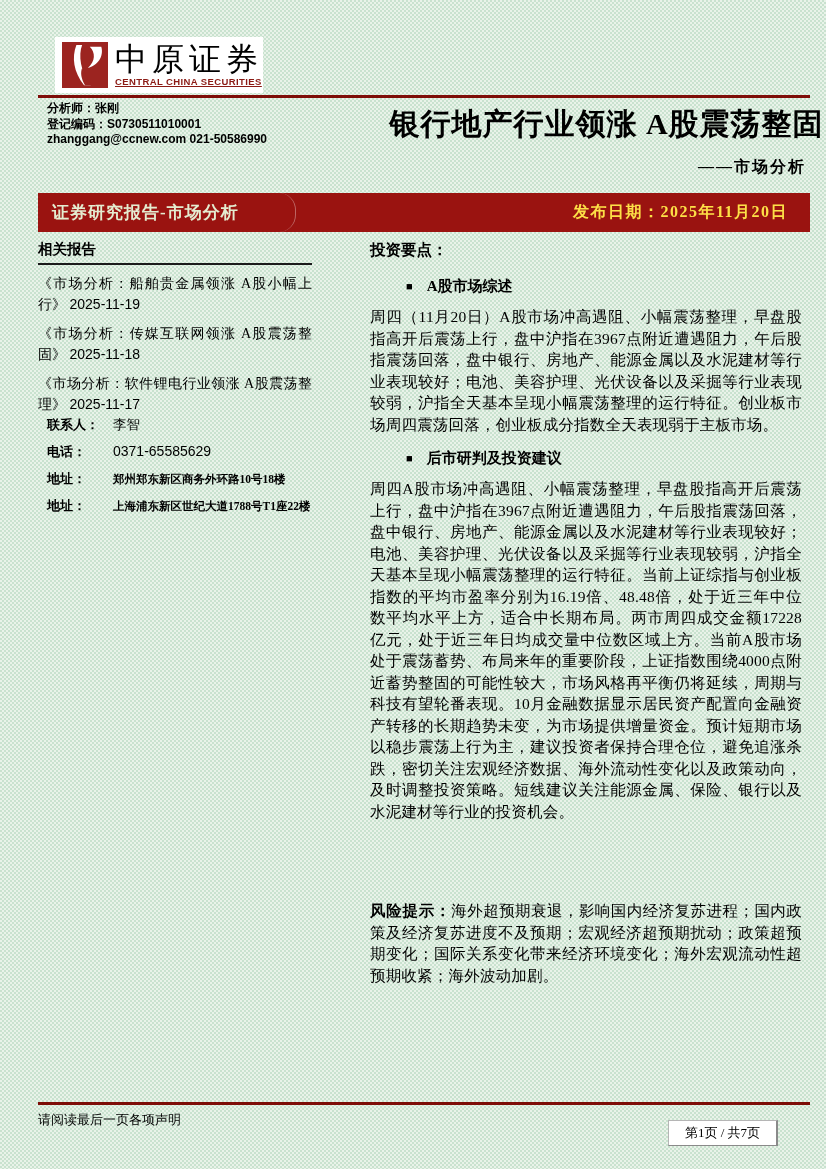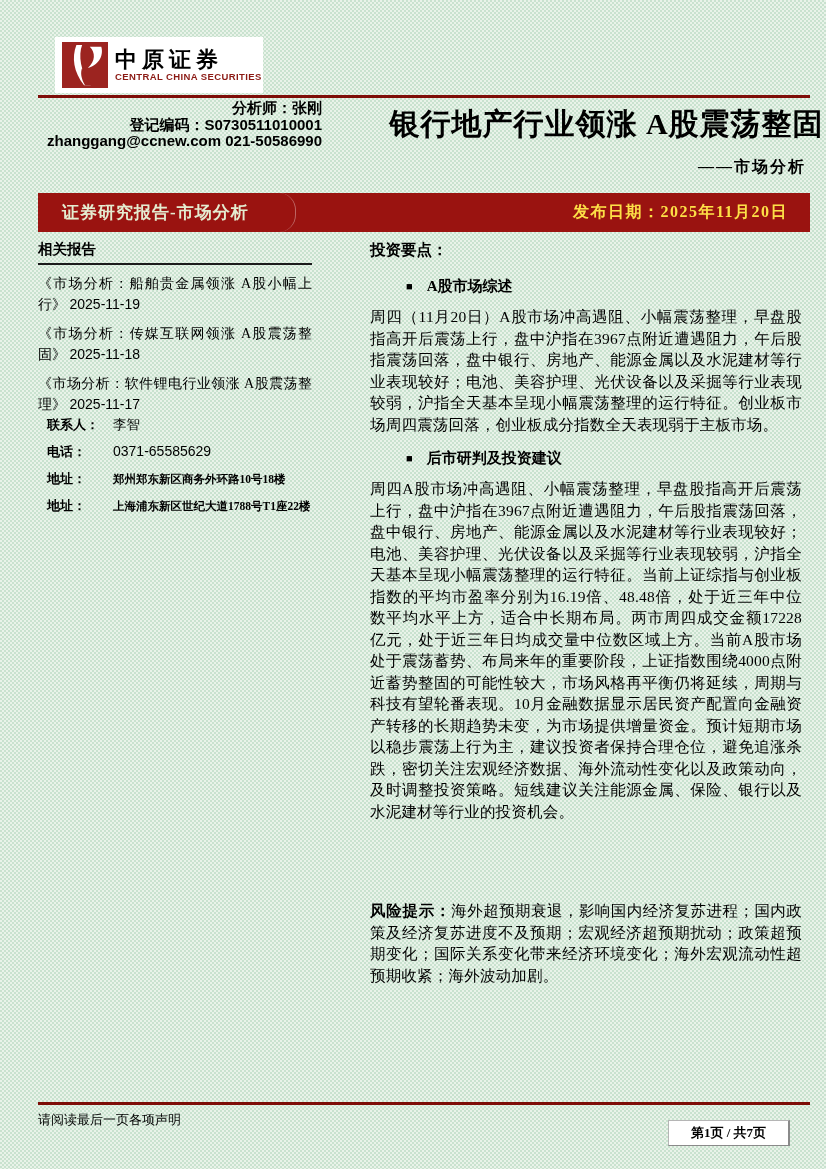--- a/index.html
+++ b/index.html
@@ -8,33 +8,33 @@
     position:relative;width:826px;height:1169px;margin:0 auto;overflow:hidden;
     background-color:#e9f3e9;
     background-image:repeating-conic-gradient(#c9e2cf 0% 25%, #e9f3e9 0% 50%);
     background-size:4px 4px;
   }
   
   .logo-box{position:absolute;left:55px;top:37px;width:208px;height:56px;background:#fff;
     display:flex;align-items:center;gap:7px;padding:4px 8px 4px 7px;box-sizing:border-box;}
   .logo-mark{width:46px;height:46px;flex:0 0 auto;}
   .logo-text{display:flex;flex-direction:column;justify-content:center;}
-  .logo-cn{font-size:22px;font-weight:bold;letter-spacing:5px;line-height:1.05;white-space:nowrap;}
+  .logo-cn{font-size:32px;font-weight:normal;letter-spacing:5px;line-height:1.05;white-space:nowrap;}
   .logo-en{font-size:9.5px;font-weight:bold;color:#8b1a14;letter-spacing:0.4px;white-space:nowrap;
-    font-family:"Liberation Sans",sans-serif;}
+    font-family:"Liberation Sans",sans-serif;text-decoration:underline;}
   .rule-top{position:absolute;left:38px;top:95px;width:772px;height:3px;background:#7e0d08;}
-  .analyst-block{position:absolute;left:47px;top:101px;font-size:15px;font-weight:bold;line-height:15.5px;text-align:right;}
+  .analyst-block{position:absolute;left:47px;top:101px;font-size:12px;font-weight:bold;line-height:15.5px;}
   .analyst-block .latin{font-family:"Liberation Sans",sans-serif;}
   .doc-title{position:absolute;left:363px;top:104px;width:447px;text-align:center;
     font-size:30px;font-weight:bold;letter-spacing:1px;padding-left:20px;}
   .doc-subtitle{position:absolute;left:363px;top:157px;width:420px;text-align:right;
     font-size:16px;font-weight:bold;letter-spacing:2px;padding-left:23px;}
   
   .banner{position:absolute;left:38px;top:193px;width:772px;height:39px;background:#9a1310;display:flex;}
-  .banner-left{width:258px;box-sizing:border-box;display:flex;align-items:center;padding-left:24px;
+  .banner-left{width:258px;box-sizing:border-box;display:flex;align-items:center;padding-left:14px;
     color:#e4ecd0;font-size:17px;font-weight:bold;letter-spacing:1px;
     border-right:1px solid rgba(255,255,255,0.35);border-radius:17px;}
   .banner-right{flex:1;display:flex;align-items:center;justify-content:flex-end;padding-right:22px;
     color:#fde047;font-size:16px;font-weight:bold;letter-spacing:1.5px;}
   
   .sidebar{position:absolute;left:38px;top:240px;width:274px;}
   .related-title{font-size:14.5px;font-weight:bold;padding-bottom:4px;border-bottom:2px solid #1a1a1a;}
   .report{font-size:14px;line-height:21px;margin-top:8px;text-align:justify;}
   .report .date{font-family:"Liberation Sans",sans-serif;font-size:14px;}
   .contact{position:absolute;left:47px;top:416px;width:356px;}
@@ -50,23 +50,23 @@
     font-size:15px;font-weight:bold;line-height:20px;}
   .section-heading:nth-of-type(2){margin-top:16px;}
   .sq{font-size:11px;line-height:20px;}
   .para{margin:10px 0 0 0;font-size:15.5px;line-height:21.5px;text-align:justify;letter-spacing:0.2px;}
   .para.risk{margin-top:78px;border-radius:21px;}
   .para b{letter-spacing:0.5px;}
   
   .rule-bottom{position:absolute;left:38px;top:1102px;width:772px;height:3px;background:#7e0d08;}
   .footer-left{position:absolute;left:38px;top:1109px;font-size:13px;line-height:22px;}
   .footer-left .site{font-family:"Liberation Sans",sans-serif;font-weight:bold;margin-left:22px;}
-  .page-box{position:absolute;left:668px;top:1120px;width:122px;height:26px;background:#fff;
+  .page-box{position:absolute;left:668px;top:1120px;width:110px;height:26px;background:#fff;
     border:1px solid #b5b5b5;border-right:2px solid #8a8a8a;border-bottom:1px solid #8a8a8a;
-    box-sizing:border-box;display:flex;align-items:center;justify-content:center;font-size:13px;font-weight:bold;}
+    box-sizing:border-box;display:flex;align-items:center;justify-content:center;font-size:13px;}
 </style>
 </head>
 <body>
 
 <div class="page">
 
   <div class="logo-box">
     <span class="logo-mark">
       <svg viewBox="0 0 48 48" width="46" height="46" xmlns="http://www.w3.org/2000/svg">
         <rect width="48" height="48" fill="#9c2420"></rect>

